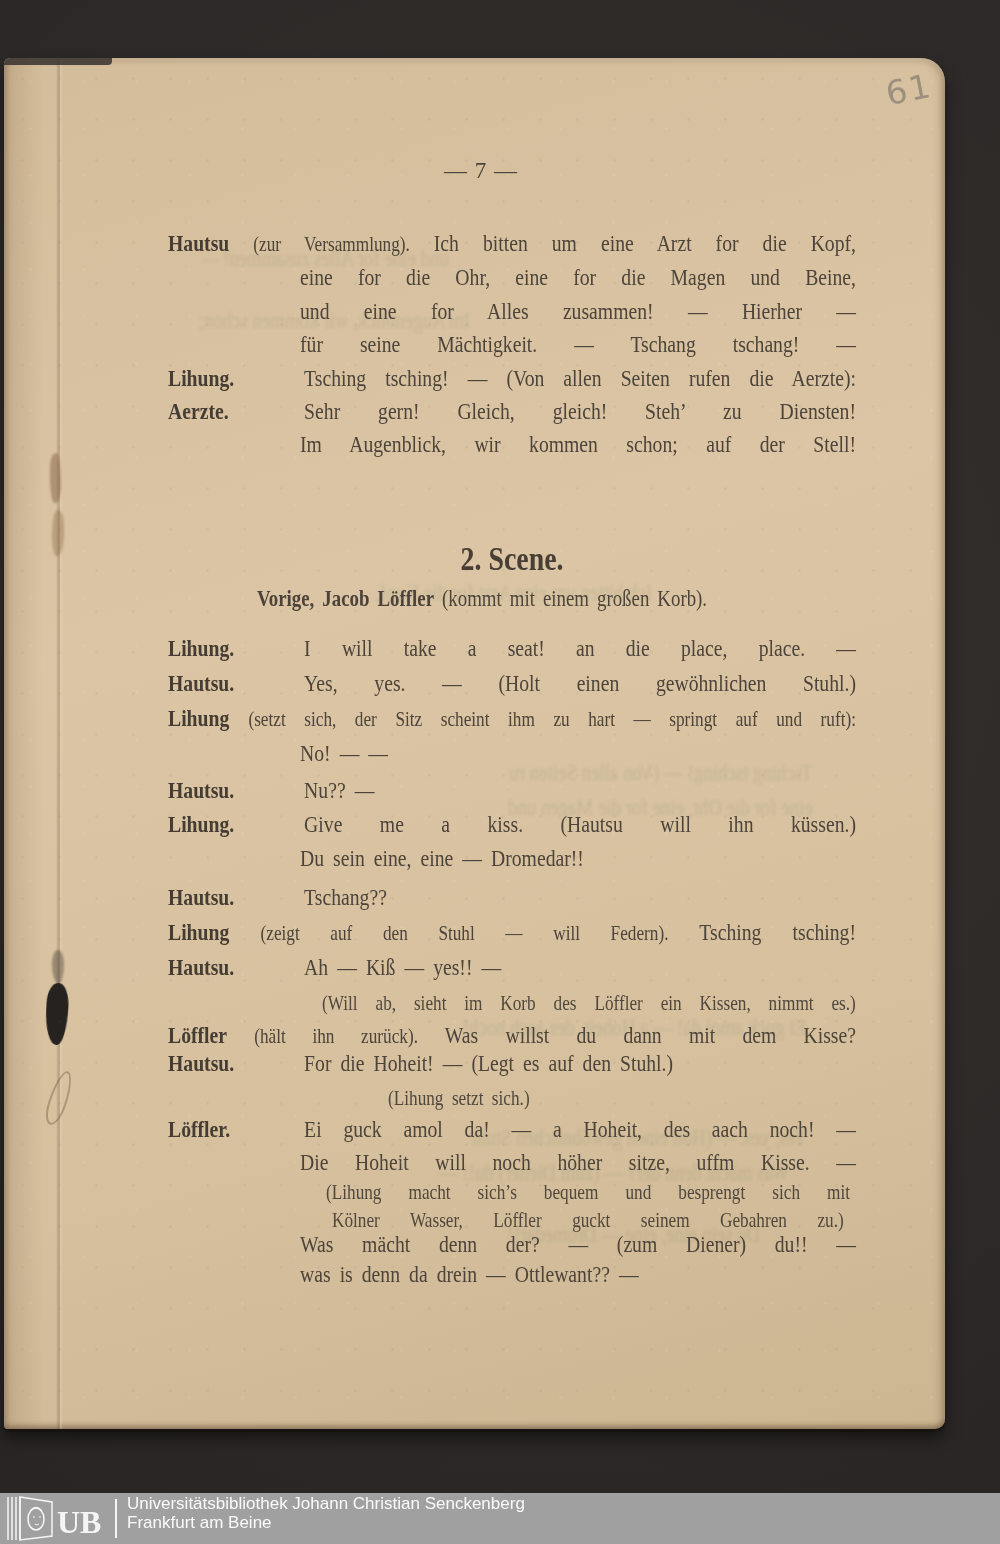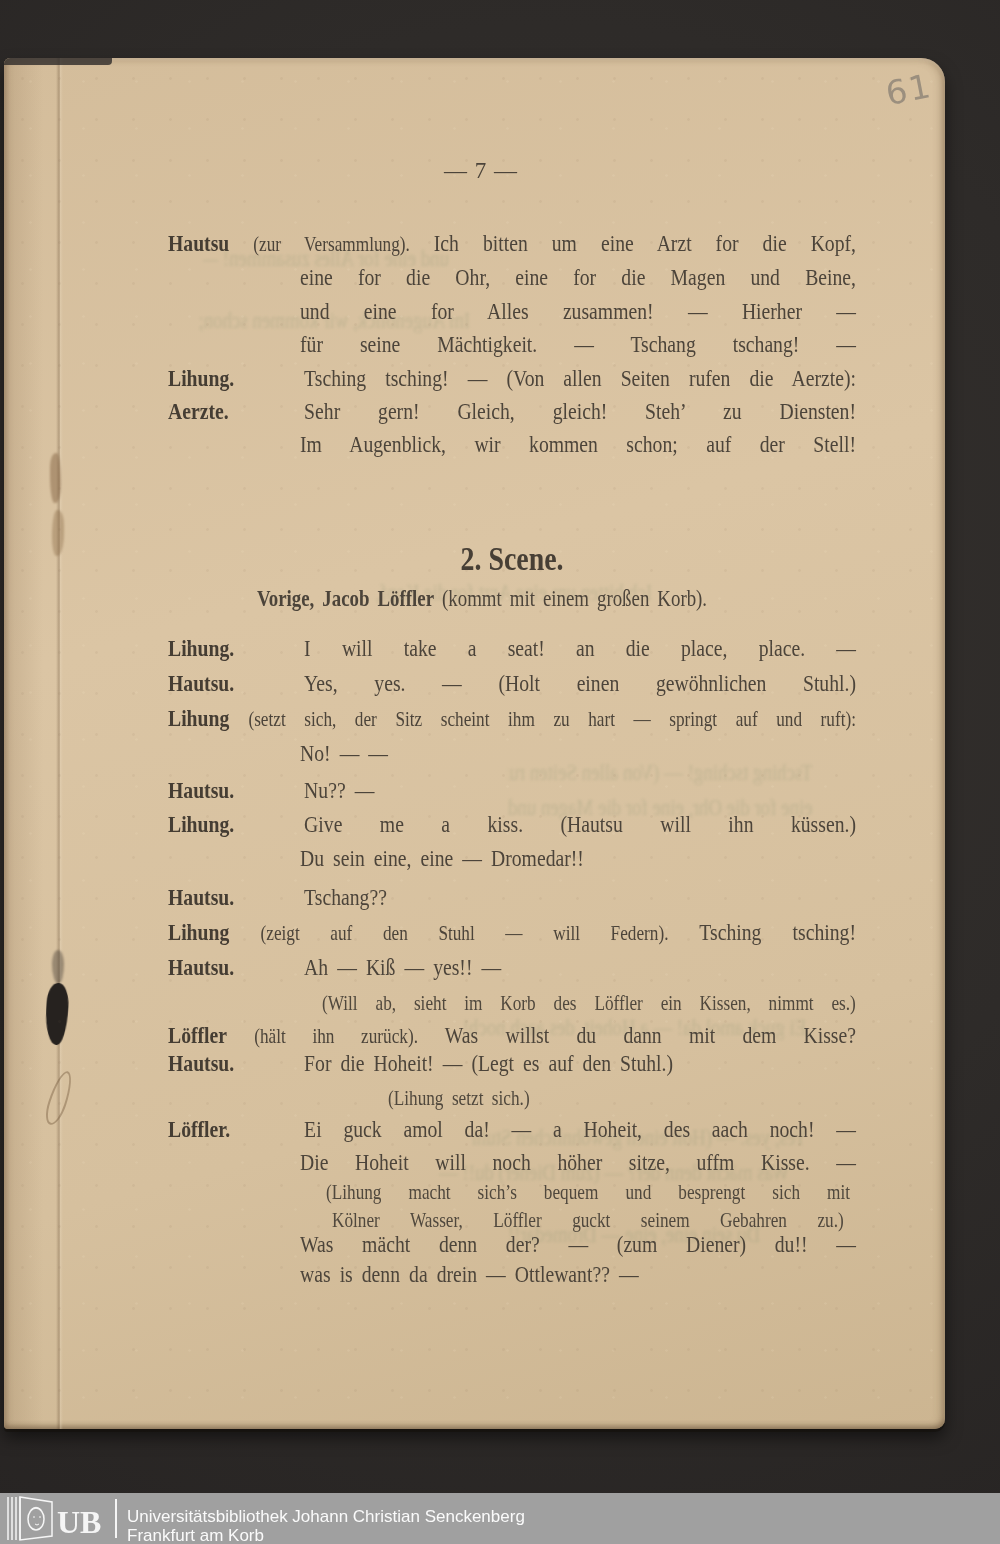--- a/index.html
+++ b/index.html
@@ -55,21 +55,21 @@
     text-align:center;font-weight:bold;font-size:34px;color:#473f35;}
   .cast{position:absolute;left:134px;top:528px;width:839px;transform:scaleX(.82);transform-origin:0 0;
     text-align:center;font-size:23px;color:#4c443a;word-spacing:4px;}
   .cast-bold{font-weight:bold;}
   
   .ghost{position:absolute;height:30px;line-height:30px;font-size:23px;color:rgba(122,136,102,.55);
     opacity:.42;filter:blur(1.7px);transform:scaleX(-.82);text-align:center;overflow:hidden;white-space:nowrap;}
   
   .footer{position:absolute;left:0;top:1493px;width:1000px;height:51px;background:#a0a0a0;}
   .footer svg{position:absolute;left:6px;top:3px;}
-  .footer-text{position:absolute;left:127px;top:14px;color:#fafafa;
+  .footer-text{position:absolute;left:127px;top:1px;color:#fafafa;
     font-family:"Liberation Sans",sans-serif;font-size:17px;line-height:19px;}
 </style>
 </head>
 <body>
 
 <div class="page">
   <div class="gutter"></div>
   <div class="crease"></div>
   <div class="notch"></div>
 
@@ -171,15 +171,15 @@
       <path d="M14 1 L46 6 L46 40 L14 44 Z"></path>
       <ellipse cx="30" cy="23" rx="8" ry="11"></ellipse>
       <path d="M25 14 q5 -5 10 0"></path>
       <path d="M27 21 h2 M33 21 h2 M29 28 q2 2 4 0" stroke-width="1"></path>
     </g>
     <text x="51" y="37" font-family="Liberation Serif, serif" font-size="32" font-weight="bold" fill="#f5f5f5">UB</text>
     <path d="M110 3 V42" stroke="#f5f5f5" stroke-width="2"></path>
   </svg>
   <div class="footer-text">
     <div>Universitätsbibliothek Johann Christian Senckenberg</div>
-    <div>Frankfurt am Korb</div>
+    <div>Frankfurt am Beine</div>
   </div>
 </div>
 
 </body></html>

